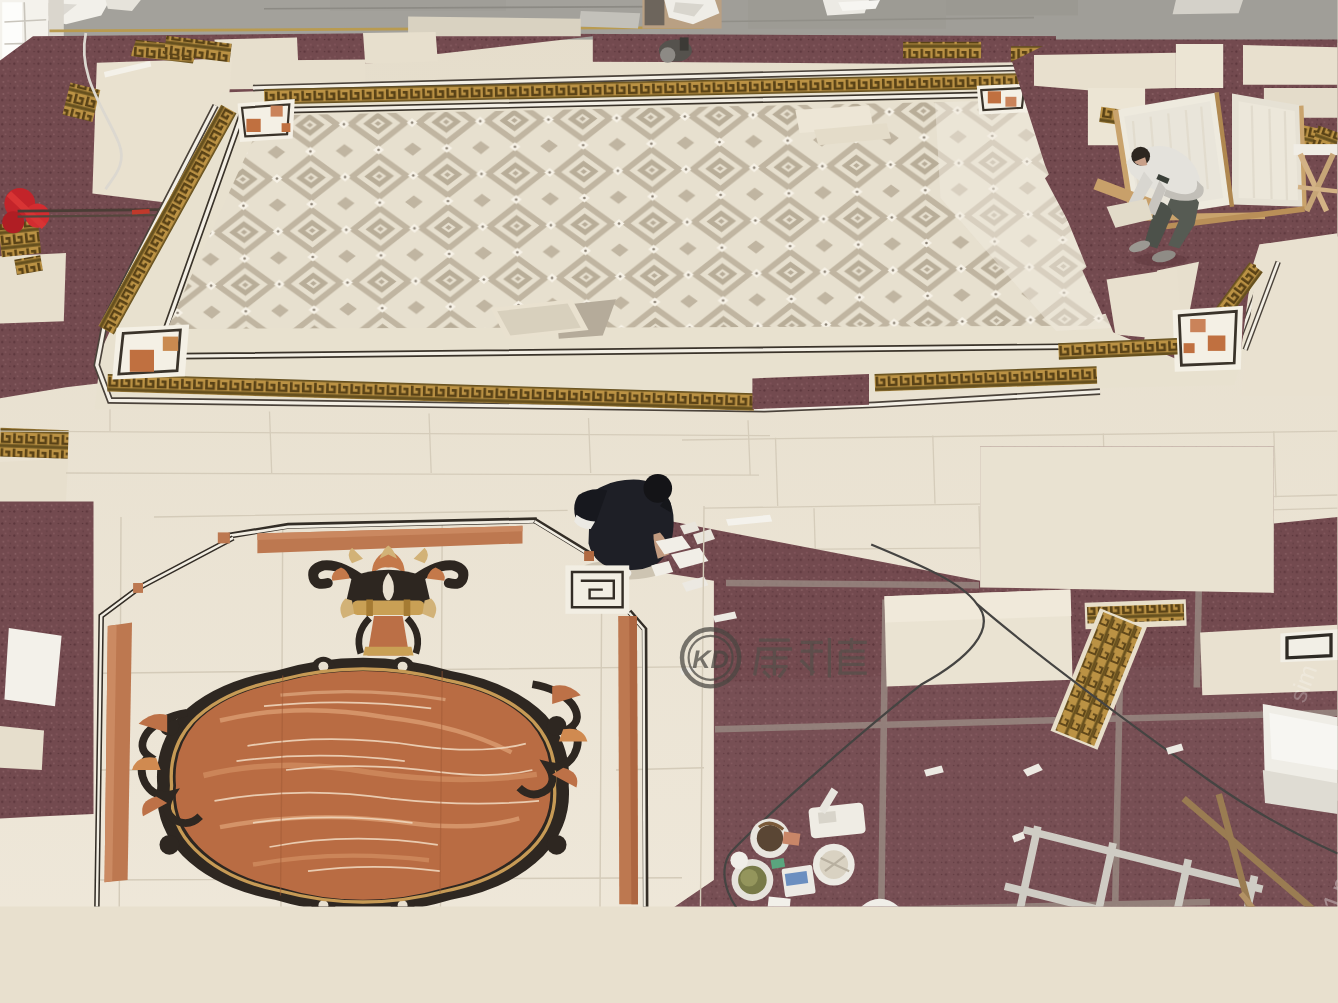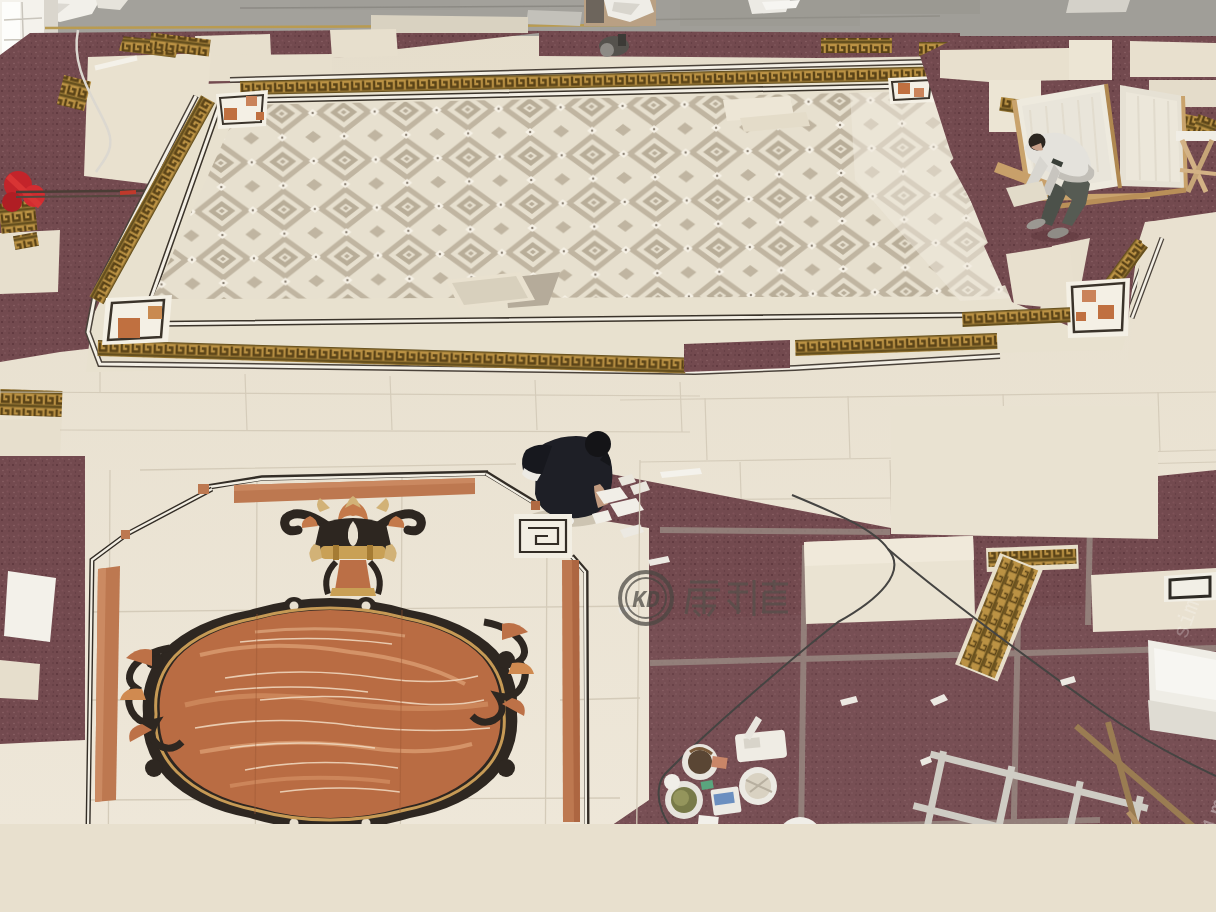--- a/index.html
+++ b/index.html
@@ -1,16 +1,16 @@
 <!DOCTYPE html>
 <html><head>
 <meta charset="utf-8">
 <style>
 html,body{margin:0;padding:0;background:#e8e0ce;}
-#scene{width:1216px;height:824px;position:relative;overflow:hidden;font-family:Liberation Mono, monospace;}
+#scene{width:1216px;height:824px;position:relative;overflow:hidden;font-family:Liberation Sans, sans-serif;}
 svg{display:block;}
 </style>
 </head>
 <body>
 <div id="scene">
 <svg width="1216" height="912" viewBox="0 0 1216 912">
 <defs>
 <pattern id="dia" width="62" height="48" patternUnits="userSpaceOnUse" patternTransform="rotate(-1.3)">
   <rect width="62" height="48" fill="#e7e0cf"></rect>
   <g id="dc1">

